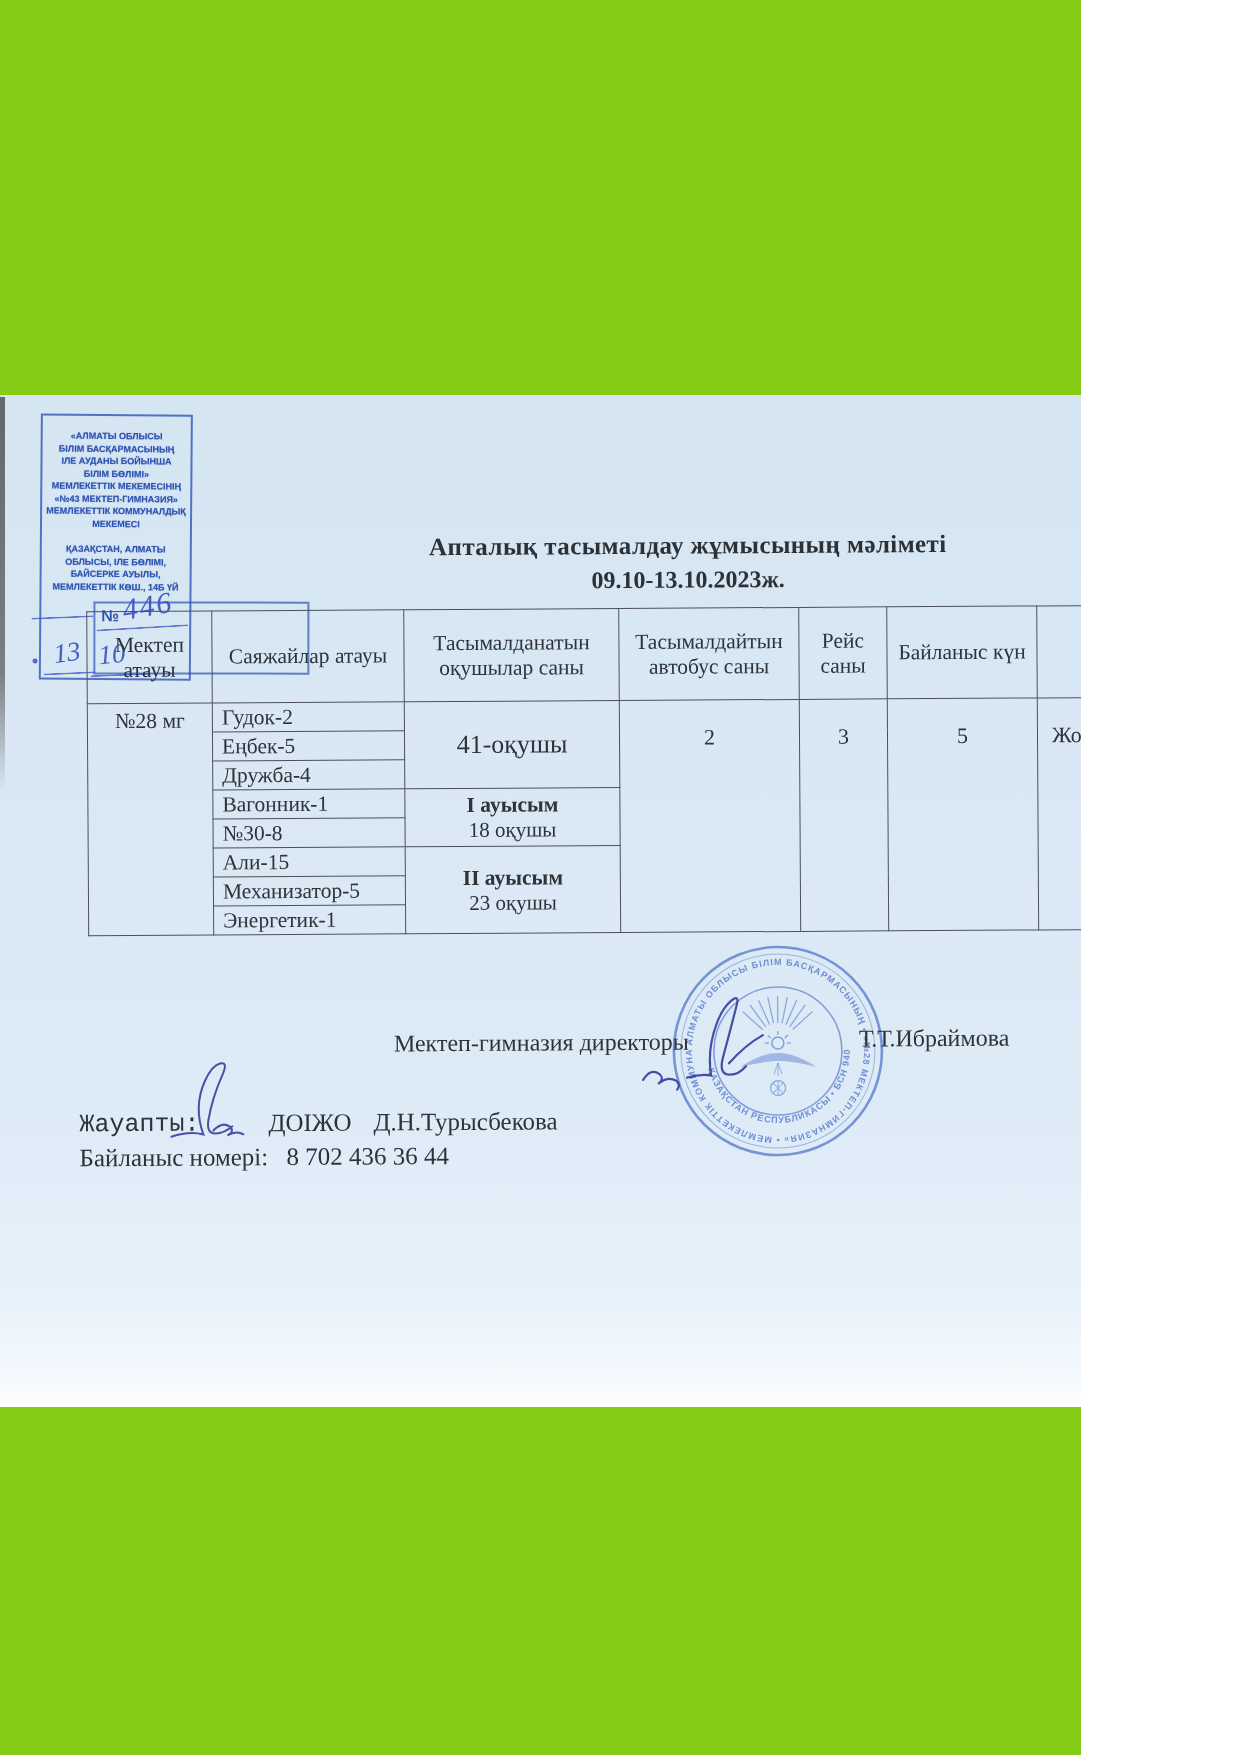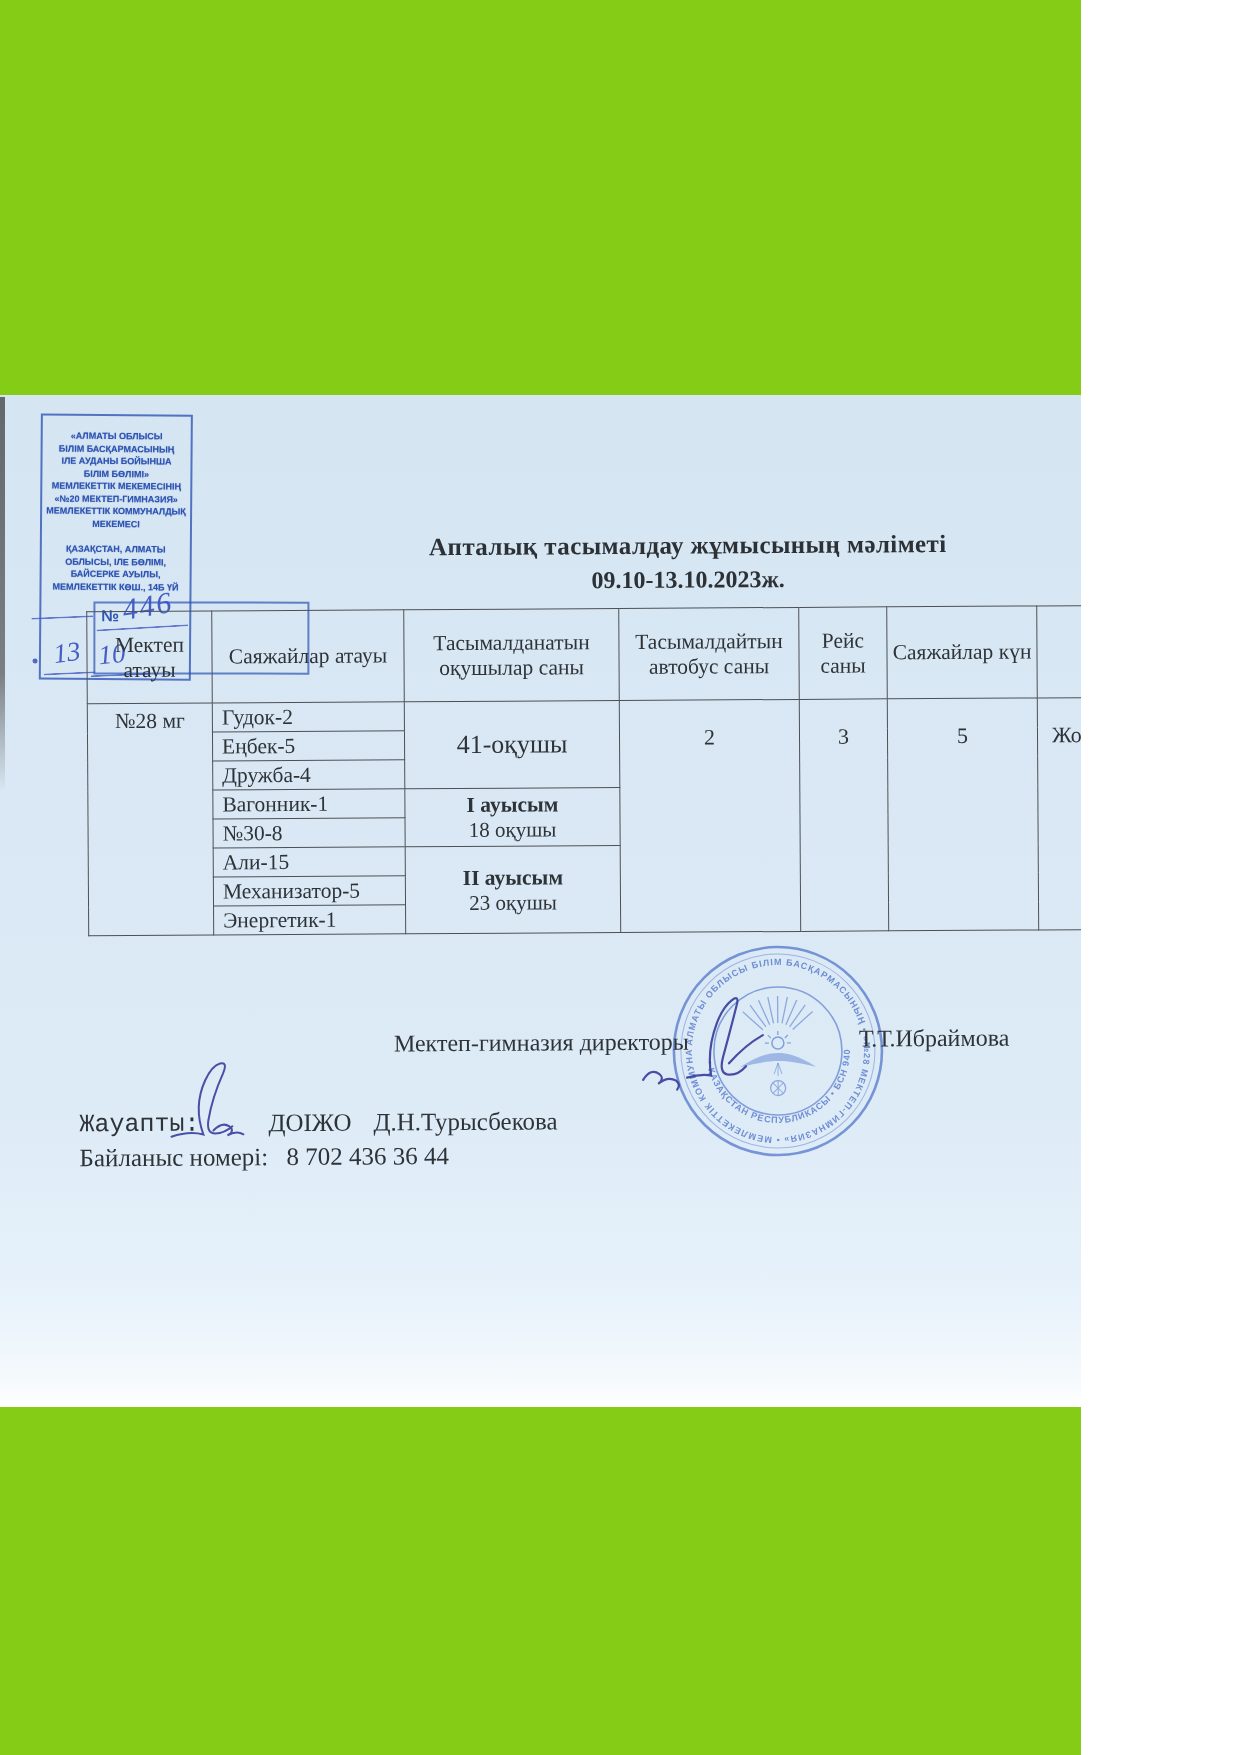--- a/index.html
+++ b/index.html
@@ -83,21 +83,21 @@
 
   <div class="sheet">
 
     <div class="corner-stamp">
       <div class="stamp-org">
         <div>«АЛМАТЫ ОБЛЫСЫ</div>
         <div>БІЛІМ БАСҚАРМАСЫНЫҢ</div>
         <div>ІЛЕ АУДАНЫ БОЙЫНША</div>
         <div>БІЛІМ БӨЛІМІ»</div>
         <div>МЕМЛЕКЕТТІК МЕКЕМЕСІНІҢ</div>
-        <div>«№20 МЕКТЕП-ГИМНАЗИЯ»</div>
+        <div>«№43 МЕКТЕП-ГИМНАЗИЯ»</div>
         <div>МЕМЛЕКЕТТІК КОММУНАЛДЫҚ</div>
         <div>МЕКЕМЕСІ</div>
       </div>
       <div class="stamp-addr">
         <div>ҚАЗАҚСТАН, АЛМАТЫ</div>
         <div>ОБЛЫСЫ, ІЛЕ БӨЛІМІ,</div>
         <div>БАЙСЕРКЕ АУЫЛЫ,</div>
         <div>МЕМЛЕКЕТТІК КӨШ., 14Б ҮЙ</div>
       </div>
     </div>
@@ -126,21 +126,21 @@
           <col style="width:150px">
           <col style="width:202px">
       </colgroup>
       <thead>
         <tr>
           <th>Мектеп атауы</th>
           <th>Саяжайлар атауы</th>
           <th>Тасымалданатын оқушылар саны</th>
           <th>Тасымалдайтын автобус саны</th>
           <th>Рейс саны</th>
-          <th>Саяжайлар күн</th>
+          <th>Байланыс күн</th>
           <th>Ескертулер</th>
         </tr>
       </thead>
       <tbody>
         <tr>
           <td class="school-cell" rowspan="8">№28  мг</td>
           <td class="village">Гудок-2</td>
           <td class="students-cell" rowspan="3">41-оқушы</td>
           <td class="num-cell" rowspan="8">2</td>
           <td class="num-cell" rowspan="8">3</td>

